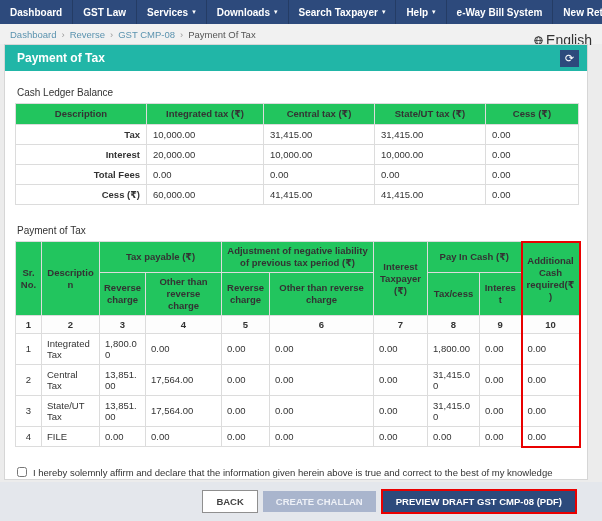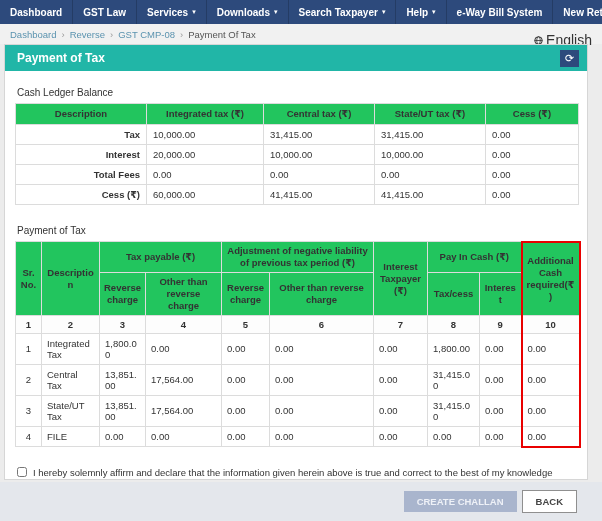--- a/index.html
+++ b/index.html
@@ -312,15 +312,16 @@
 
     <div class="declaration">
       <input type="checkbox" style="">
       <span class="declaration-text">I hereby solemnly affirm and declare that the information given herein above is true and correct to the best of my knowledge and belief and nothing has been concealed therefrom.</span>
     </div>
 
   </div>
 </div>
 
 <div class="footer">
+  <button class="btn btn-back">BACK</button>
   <button class="btn btn-disabled">CREATE CHALLAN</button>
-  <button class="btn btn-back">BACK</button>
+  <button class="btn btn-primary">PREVIEW DRAFT GST CMP-08 (PDF)</button>
 </div>
 
 </body></html>

